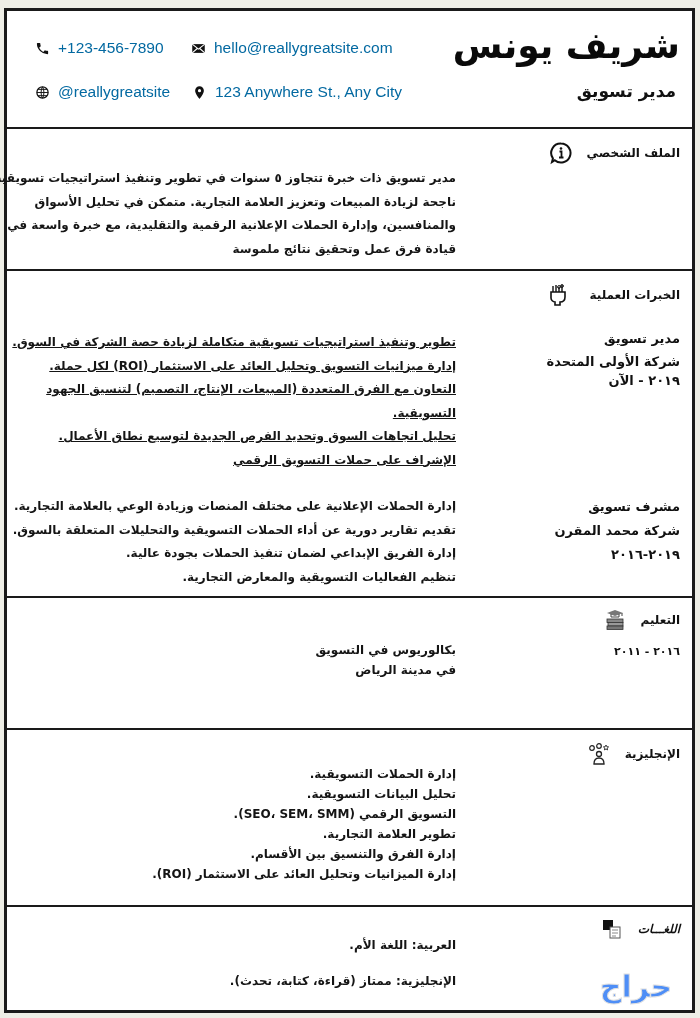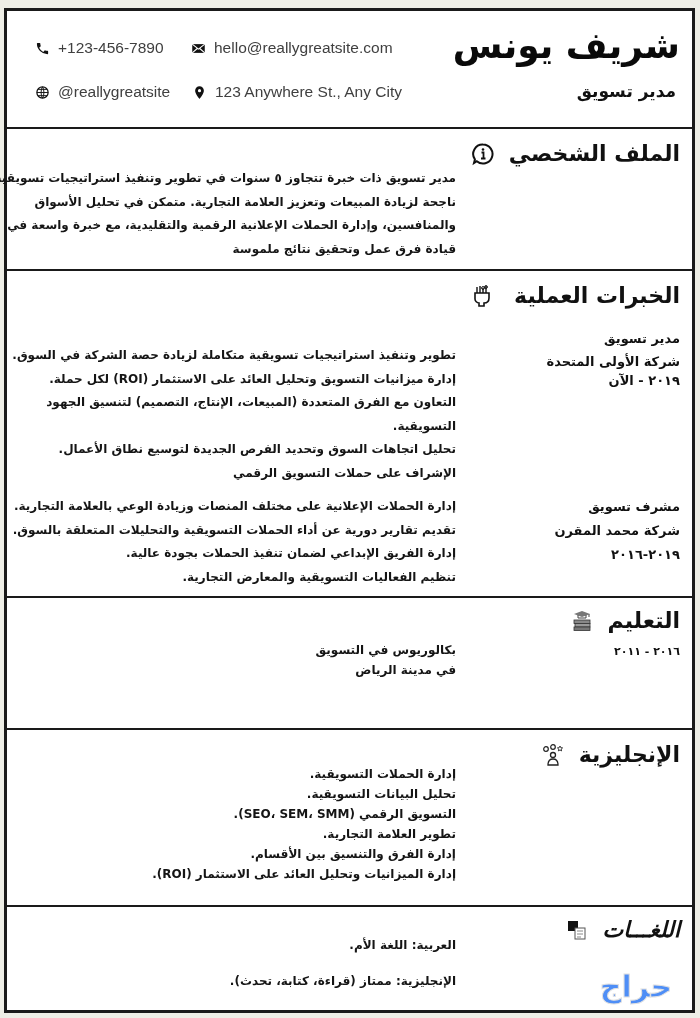--- a/index.html
+++ b/index.html
@@ -16,25 +16,25 @@
   .name {
     position:absolute; right:12px; top:14px; direction:rtl;
     font-size:36px; font-weight:bold; letter-spacing:0; color:#0a0a0a;
   }
   .job-title {
     position:absolute; right:16px; top:70px; direction:rtl;
     font-size:17px; font-weight:bold;
   }
   .contact {
     position:absolute; font-family:"Liberation Sans", sans-serif; font-size:15.5px;
-    color:#404040; display:flex; align-items:center; gap:8px; white-space:nowrap;
+    color:#0369a1; display:flex; align-items:center; gap:8px; white-space:nowrap;
   }
   .contact svg { width:15px; height:15px; flex:none; }
   .sec-title {
-    position:absolute; right:12px; direction:rtl; font-size:22px; font-weight:bold;
+    position:absolute; right:12px; direction:rtl; font-size:12px; font-weight:bold;
     display:flex; align-items:center; gap:14px;
   }
   .sec-title svg { width:24px; height:24px; }
   .body-text {
     position:absolute; direction:rtl; text-align:right; font-size:12px; font-weight:bold;
     line-height:23.5px; color:#151515;
   }
   .lines div { white-space:nowrap; }
   .side {
     position:absolute; right:12px; direction:rtl; text-align:right; font-size:13px;
@@ -108,21 +108,21 @@
           <circle cx="16" cy="3" r="1.4" fill="none" stroke="#111"></circle>
           <circle cx="13" cy="4" r="1.4" fill="none" stroke="#111"></circle>
         </svg>
     </div>
 
     <div class="side" style="top:58px;">
       <div style="margin-bottom:4px;">مدير تسويق</div>
       <div>شركة الأولى المتحدة</div>
       <div>٢٠١٩ - الآن</div>
     </div>
-    <div class="body-text lines" style="right:236px; top:73px;">
+    <div class="body-text lines" style="right:236px; top:60px;text-decoration:underline;">
       <div>تطوير وتنفيذ استراتيجيات تسويقية متكاملة لزيادة حصة الشركة في السوق.</div>
       <div>إدارة ميزانيات التسويق وتحليل العائد على الاستثمار (ROI) لكل حملة.</div>
       <div>التعاون مع الفرق المتعددة (المبيعات، الإنتاج، التصميم) لتنسيق الجهود</div>
       <div>التسويقية.</div>
       <div>تحليل اتجاهات السوق وتحديد الفرص الجديدة لتوسيع نطاق الأعمال.</div>
       <div>الإشراف على حملات التسويق الرقمي</div>
     </div>
 
     <div class="side" style="top:224px; line-height:24px;">
       <div>مشرف تسويق</div>

